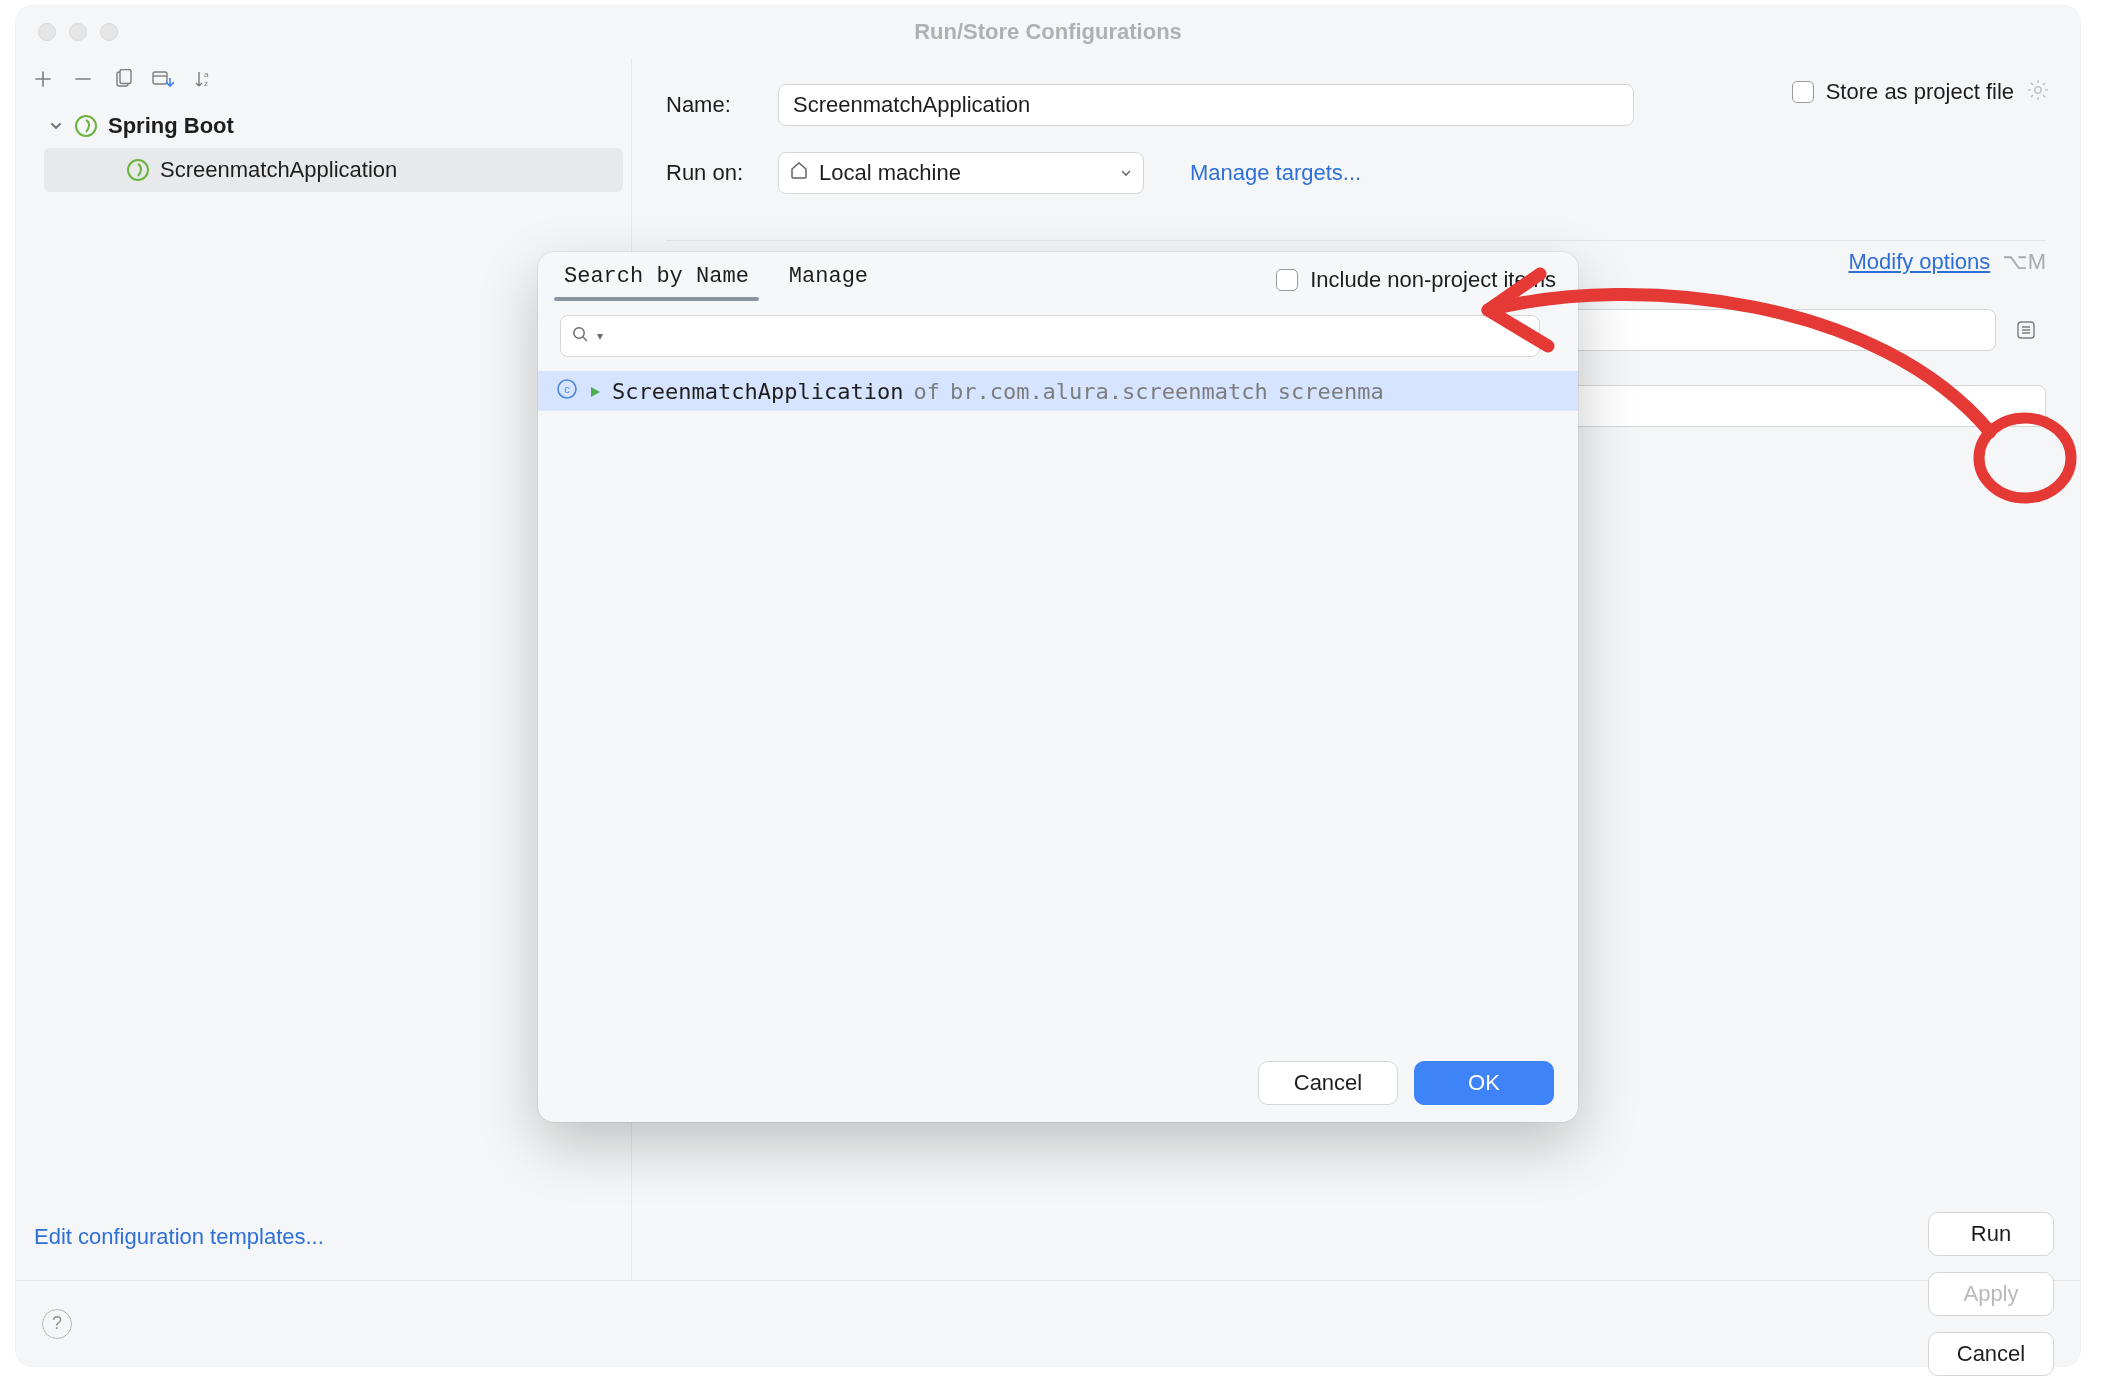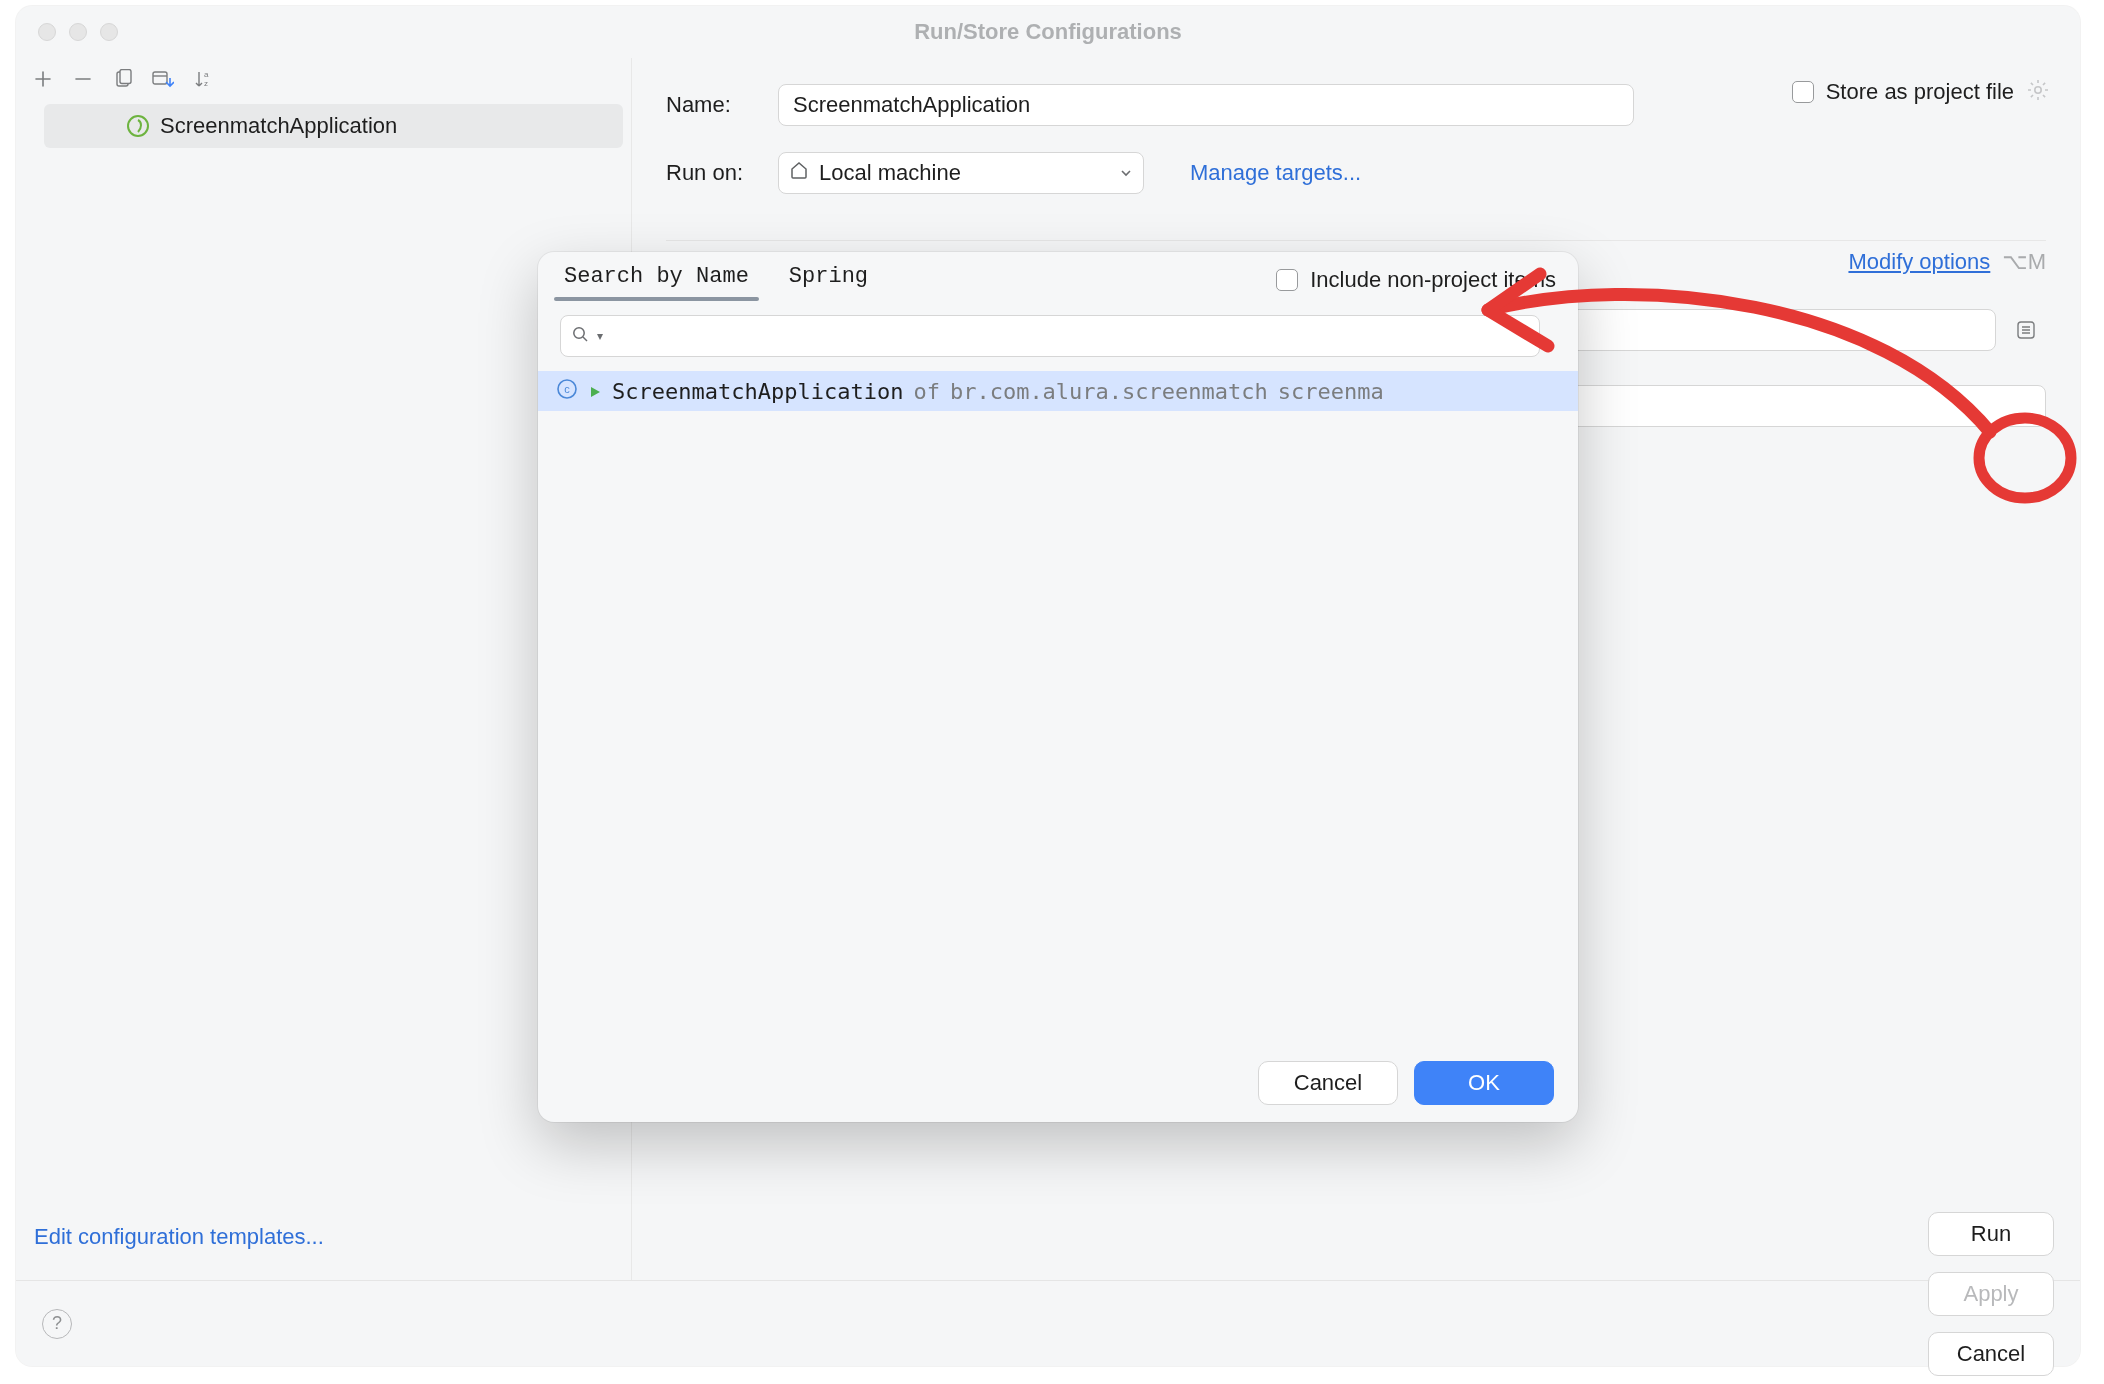--- a/index.html
+++ b/index.html
@@ -216,20 +216,34 @@
           <span class="tb-icon">
             <svg width="20" height="20" viewBox="0 0 20 20">
                 <path d="M6 3v14M6 17l-3-3M6 17l3-3" stroke="#7b7d7f" stroke-width="1.4" fill="none"></path>
                 <text x="11" y="8" font-size="8" fill="#7b7d7f">a</text>
                 <text x="11" y="17" font-size="8" fill="#7b7d7f">z</text>
               </svg>
           </span>
         </div>
 
         <div class="tree">
+          <div class="tree-row root">
+            <span class="chevron">
+              <svg width="14" height="14" viewBox="0 0 14 14">
+                  <path d="M3 5l4 4 4-4" stroke="#6b6d70" stroke-width="1.8" fill="none" stroke-linecap="round"></path>
+                </svg>
+            </span>
+            <span class="spring-icon">
+              <svg width="24" height="24" viewBox="0 0 24 24">
+                  <circle cx="12" cy="12" r="10" fill="none" stroke="#6db33f" stroke-width="2"></circle>
+                  <path d="M12 6c4 2 4 8 0 12" stroke="#6db33f" stroke-width="2" fill="none"></path>
+                </svg>
+            </span>
+            <span>Spring Boot</span>
+          </div>
           <div class="tree-row child">
             <span class="spring-icon">
               <svg width="24" height="24" viewBox="0 0 24 24">
                   <circle cx="12" cy="12" r="10" fill="none" stroke="#6db33f" stroke-width="2"></circle>
                   <path d="M12 6c4 2 4 8 0 12" stroke="#6db33f" stroke-width="2" fill="none"></path>
                 </svg>
             </span>
             <span>ScreenmatchApplication</span>
           </div>
         </div>
@@ -314,21 +328,21 @@
         <div class="btn primary">OK</div>
       </div>
     </div>
   </div>
 
   <div class="popup">
 
     <div class="tabs-row">
       <div class="tabs">
         <div class="tab active">Search by Name</div>
-        <div class="tab">Spring</div>
+        <div class="tab">Manage</div>
       </div>
       <label class="include-chk">
         <span class="chkbox"></span>
         <span>Include non-project items</span>
       </label>
     </div>
 
     <div class="search-row">
       <div class="search-field">
         <span>

